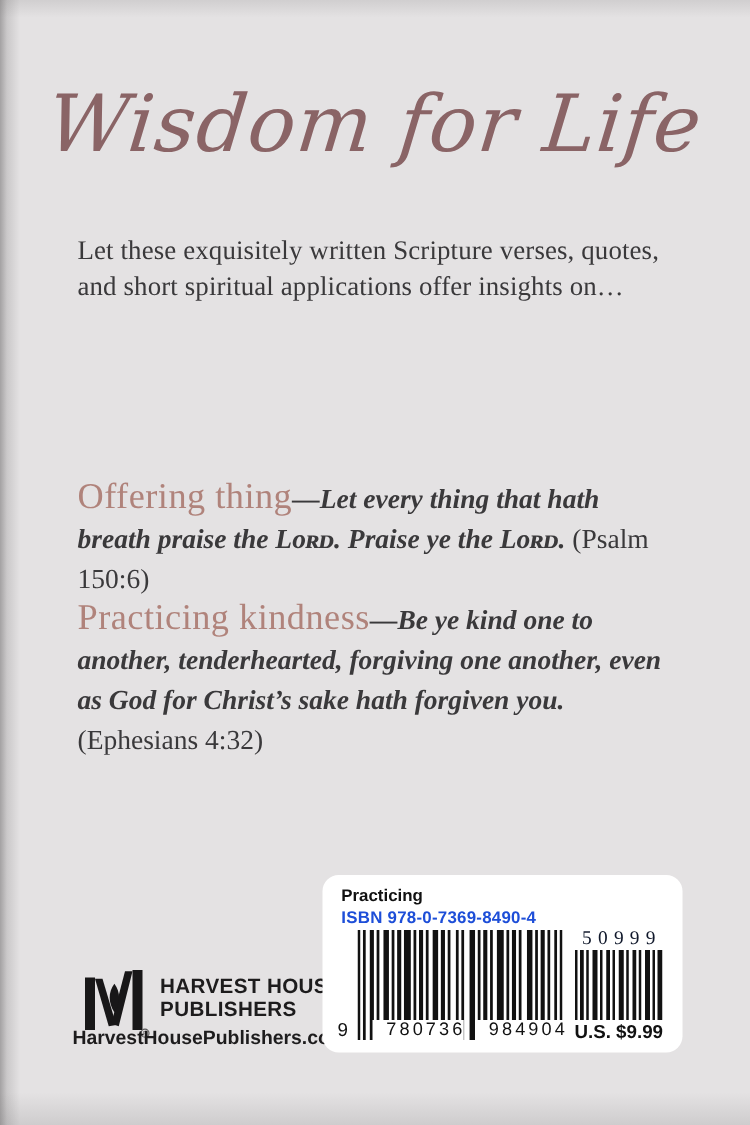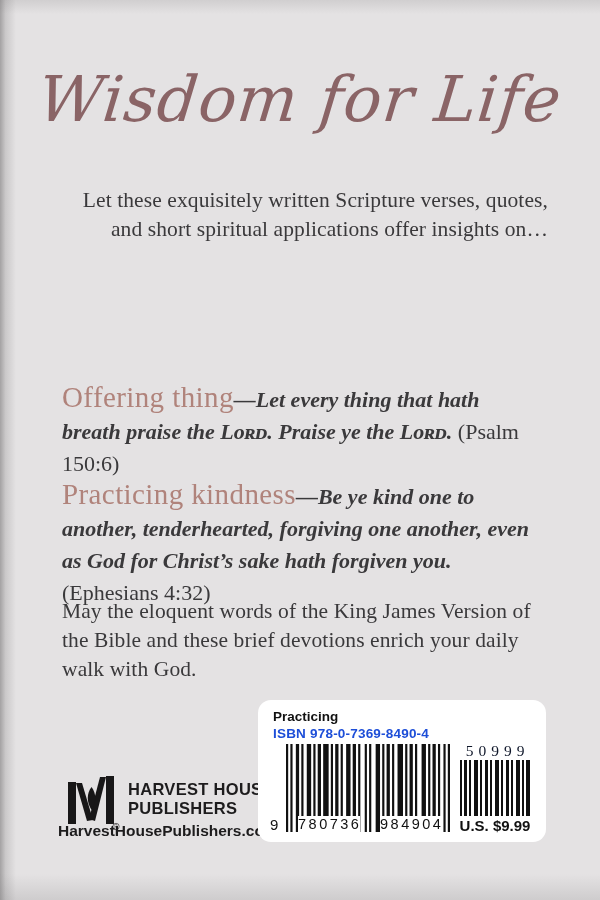--- a/index.html
+++ b/index.html
@@ -28,21 +28,21 @@
     position:absolute;left:0;top:54px;width:600px;text-align:center;
     font-family:"DejaVu Serif","Liberation Serif",serif;
     font-style:italic;font-size:63px;line-height:92px;
     color:#8a6466;transform:skewX(-6deg);
     letter-spacing:1px;white-space:nowrap;
   }
   .para{
     position:absolute;left:62px;
     font-size:21.5px;line-height:29px;letter-spacing:.1px;
   }
-  .intro{top:164px;width:486px;text-align:right;}
+  .intro{top:164px;width:486px;}
   .closing{top:575px;width:486px;}
   .section{
     position:absolute;left:62px;
     font-size:22px;line-height:32px;
   }
   .s1{top:258px;width:472px;}
   .s2{top:359px;width:474px;}
   .s3{top:456px;width:484px;}
   .sec-heading{
     font-size:29px;color:#b0837b;letter-spacing:.4px;
@@ -85,21 +85,21 @@
   .ean-bars svg{display:block;width:100%;height:100%;}
   .ean-lead{
     position:absolute;left:0;bottom:-1px;
     font-family:"Liberation Sans","DejaVu Sans",sans-serif;
     font-size:15px;color:#111;
   }
   .ean-g{
     position:absolute;bottom:-1px;height:17px;background:#fff;
     font-family:"Liberation Sans","DejaVu Sans",sans-serif;
     font-size:14.5px;color:#111;letter-spacing:2.5px;
-    text-align:center;line-height:17px;
+    text-align:center;line-height:17px;padding-left:11px;
   }
   .ean-g1{left:28px;width:62px;}
   .ean-g2{left:110px;width:62px;}
   .addon{position:absolute;left:200px;top:44px;width:74px;height:90px;}
   .addon-digits{
     position:absolute;left:0;top:-2px;width:100%;text-align:center;
     font-family:Liberation Serif, serif;
     font-size:15.5px;color:#0f172a;letter-spacing:5px;text-indent:5px;
   }
   .addon-bars{position:absolute;left:2px;top:16px;width:70px;height:56px;}
@@ -122,21 +122,20 @@
 
   <p class="para intro">Let these exquisitely written Scripture verses, quotes, and short spiritual applications offer insights on…</p>
 
 
   <p class="section s2"><span class="sec-heading">Offering thing</span><span class="sec-quote">—Let every thing that hath breath praise the Lᴏʀᴅ. Praise ye the Lᴏʀᴅ.</span>
     <span class="sec-ref">(Psalm 150:6)</span></p>
 
   <p class="section s3"><span class="sec-heading">Practicing kindness</span><span class="sec-quote">—Be ye kind one to another, tenderhearted, forgiving one another, even as God for Christ’s sake hath forgiven you.</span>
     <span class="sec-ref">(Ephesians 4:32)</span></p>
 
-  <p class="para closing">May the eloquent words of the King James Version of the Bible and these brief devotions enrich your daily walk with God.</p>
 
   <div class="publisher">
     <span class="pub-logo">
       <svg width="56" height="58" viewBox="0 0 56 58" fill="#181718" xmlns="http://www.w3.org/2000/svg">
         <rect x="4" y="8" width="8" height="42"></rect>
         <rect x="42" y="2" width="8" height="48"></rect>
         <polygon points="12,9 18,9 29,46 23,47"></polygon>
         <polygon points="36,3 42,3 31,47 25,45"></polygon>
         <path d="M27.5 13 C22.5 19.5 22.5 28 27.5 36 C32.5 28 32.5 19.5 27.5 13 Z" fill="#181718"></path>
         <circle cx="52" cy="52.5" r="3.2" fill="none" stroke="#5a5859" stroke-width="0.9"></circle>

